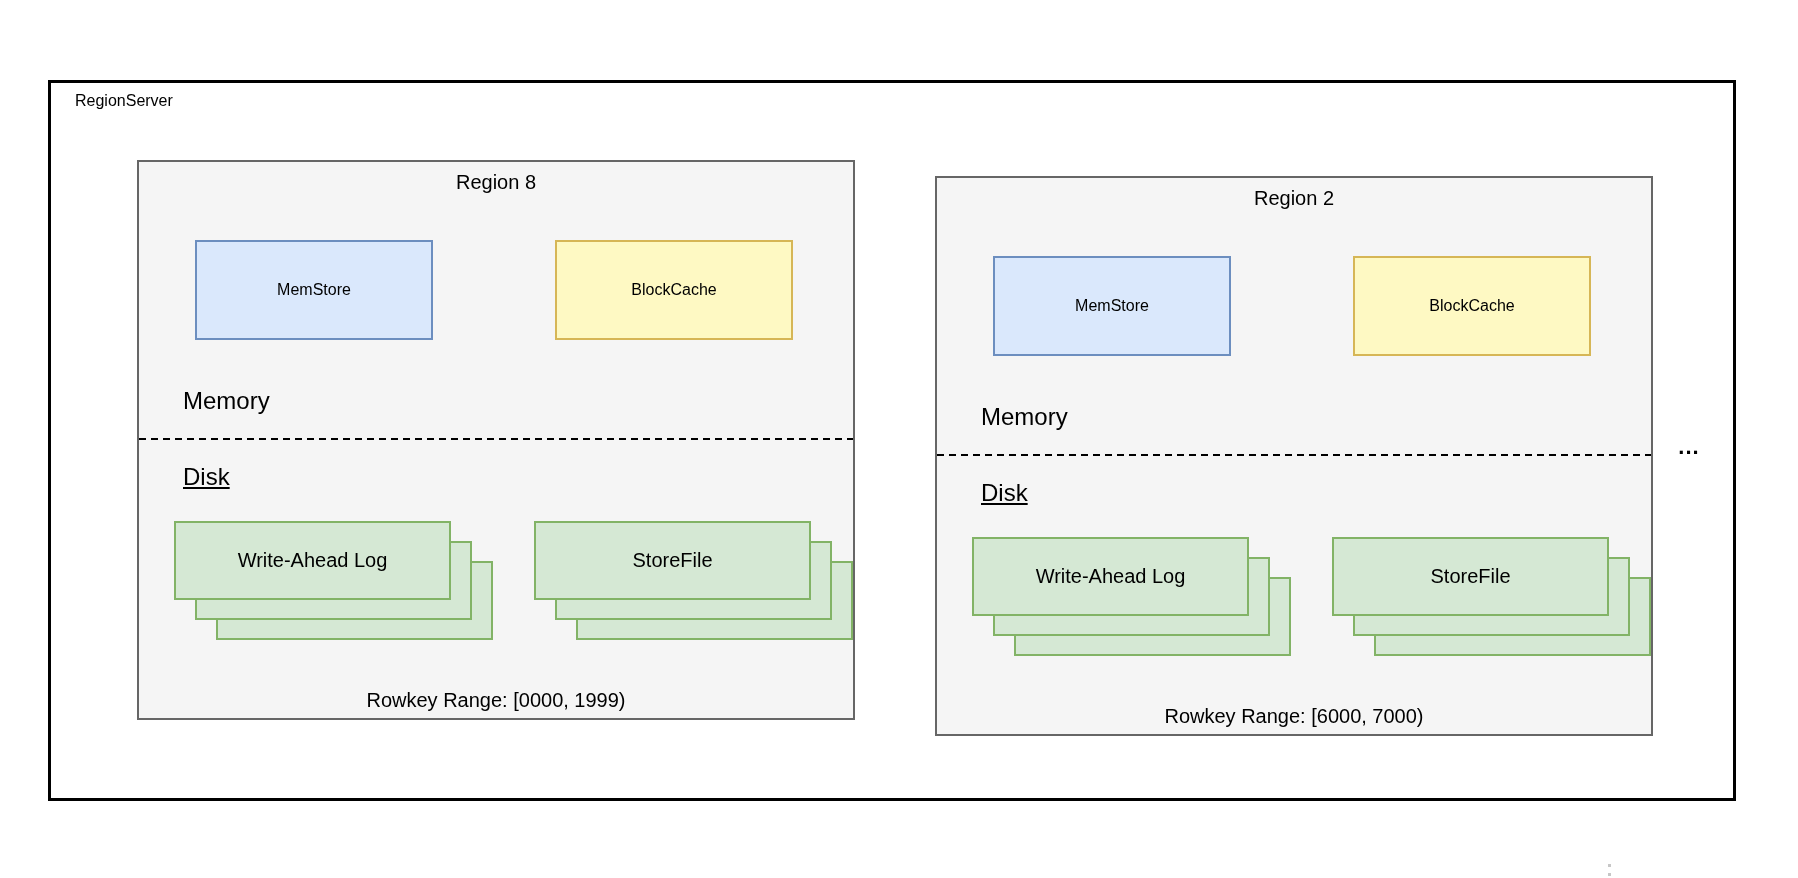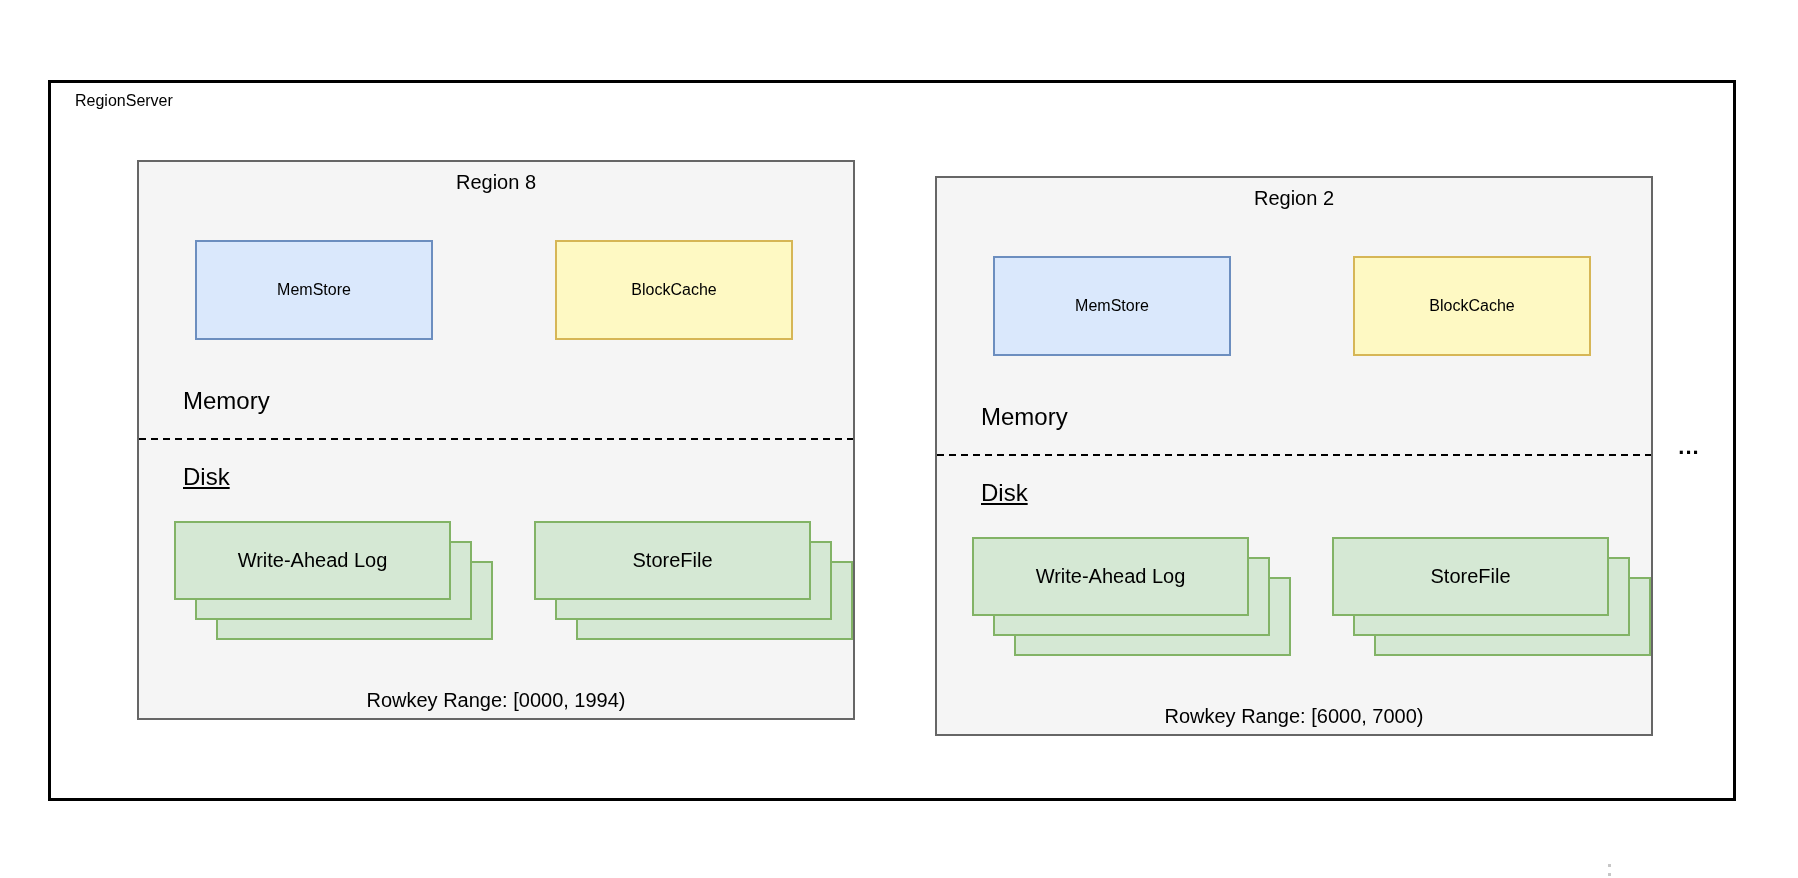--- a/index.html
+++ b/index.html
@@ -183,21 +183,21 @@
       </div>
 
       <div class="stack storefile-stack">
         <div class="stack-layer layer-back"></div>
         <div class="stack-layer layer-mid"></div>
         <div class="stack-layer layer-front">
           <span>StoreFile</span>
         </div>
       </div>
 
-      <div class="rowkey-range">Rowkey Range: [0000, 1994)</div>
+      <div class="rowkey-range">Rowkey Range: [0000, 1999)</div>
     </div>
 
     <div class="region region-2">
       <div class="region-title">Region 2</div>
 
       <div class="mem-box memstore">
         <span>MemStore</span>
       </div>
 
       <div class="mem-box blockcache">

